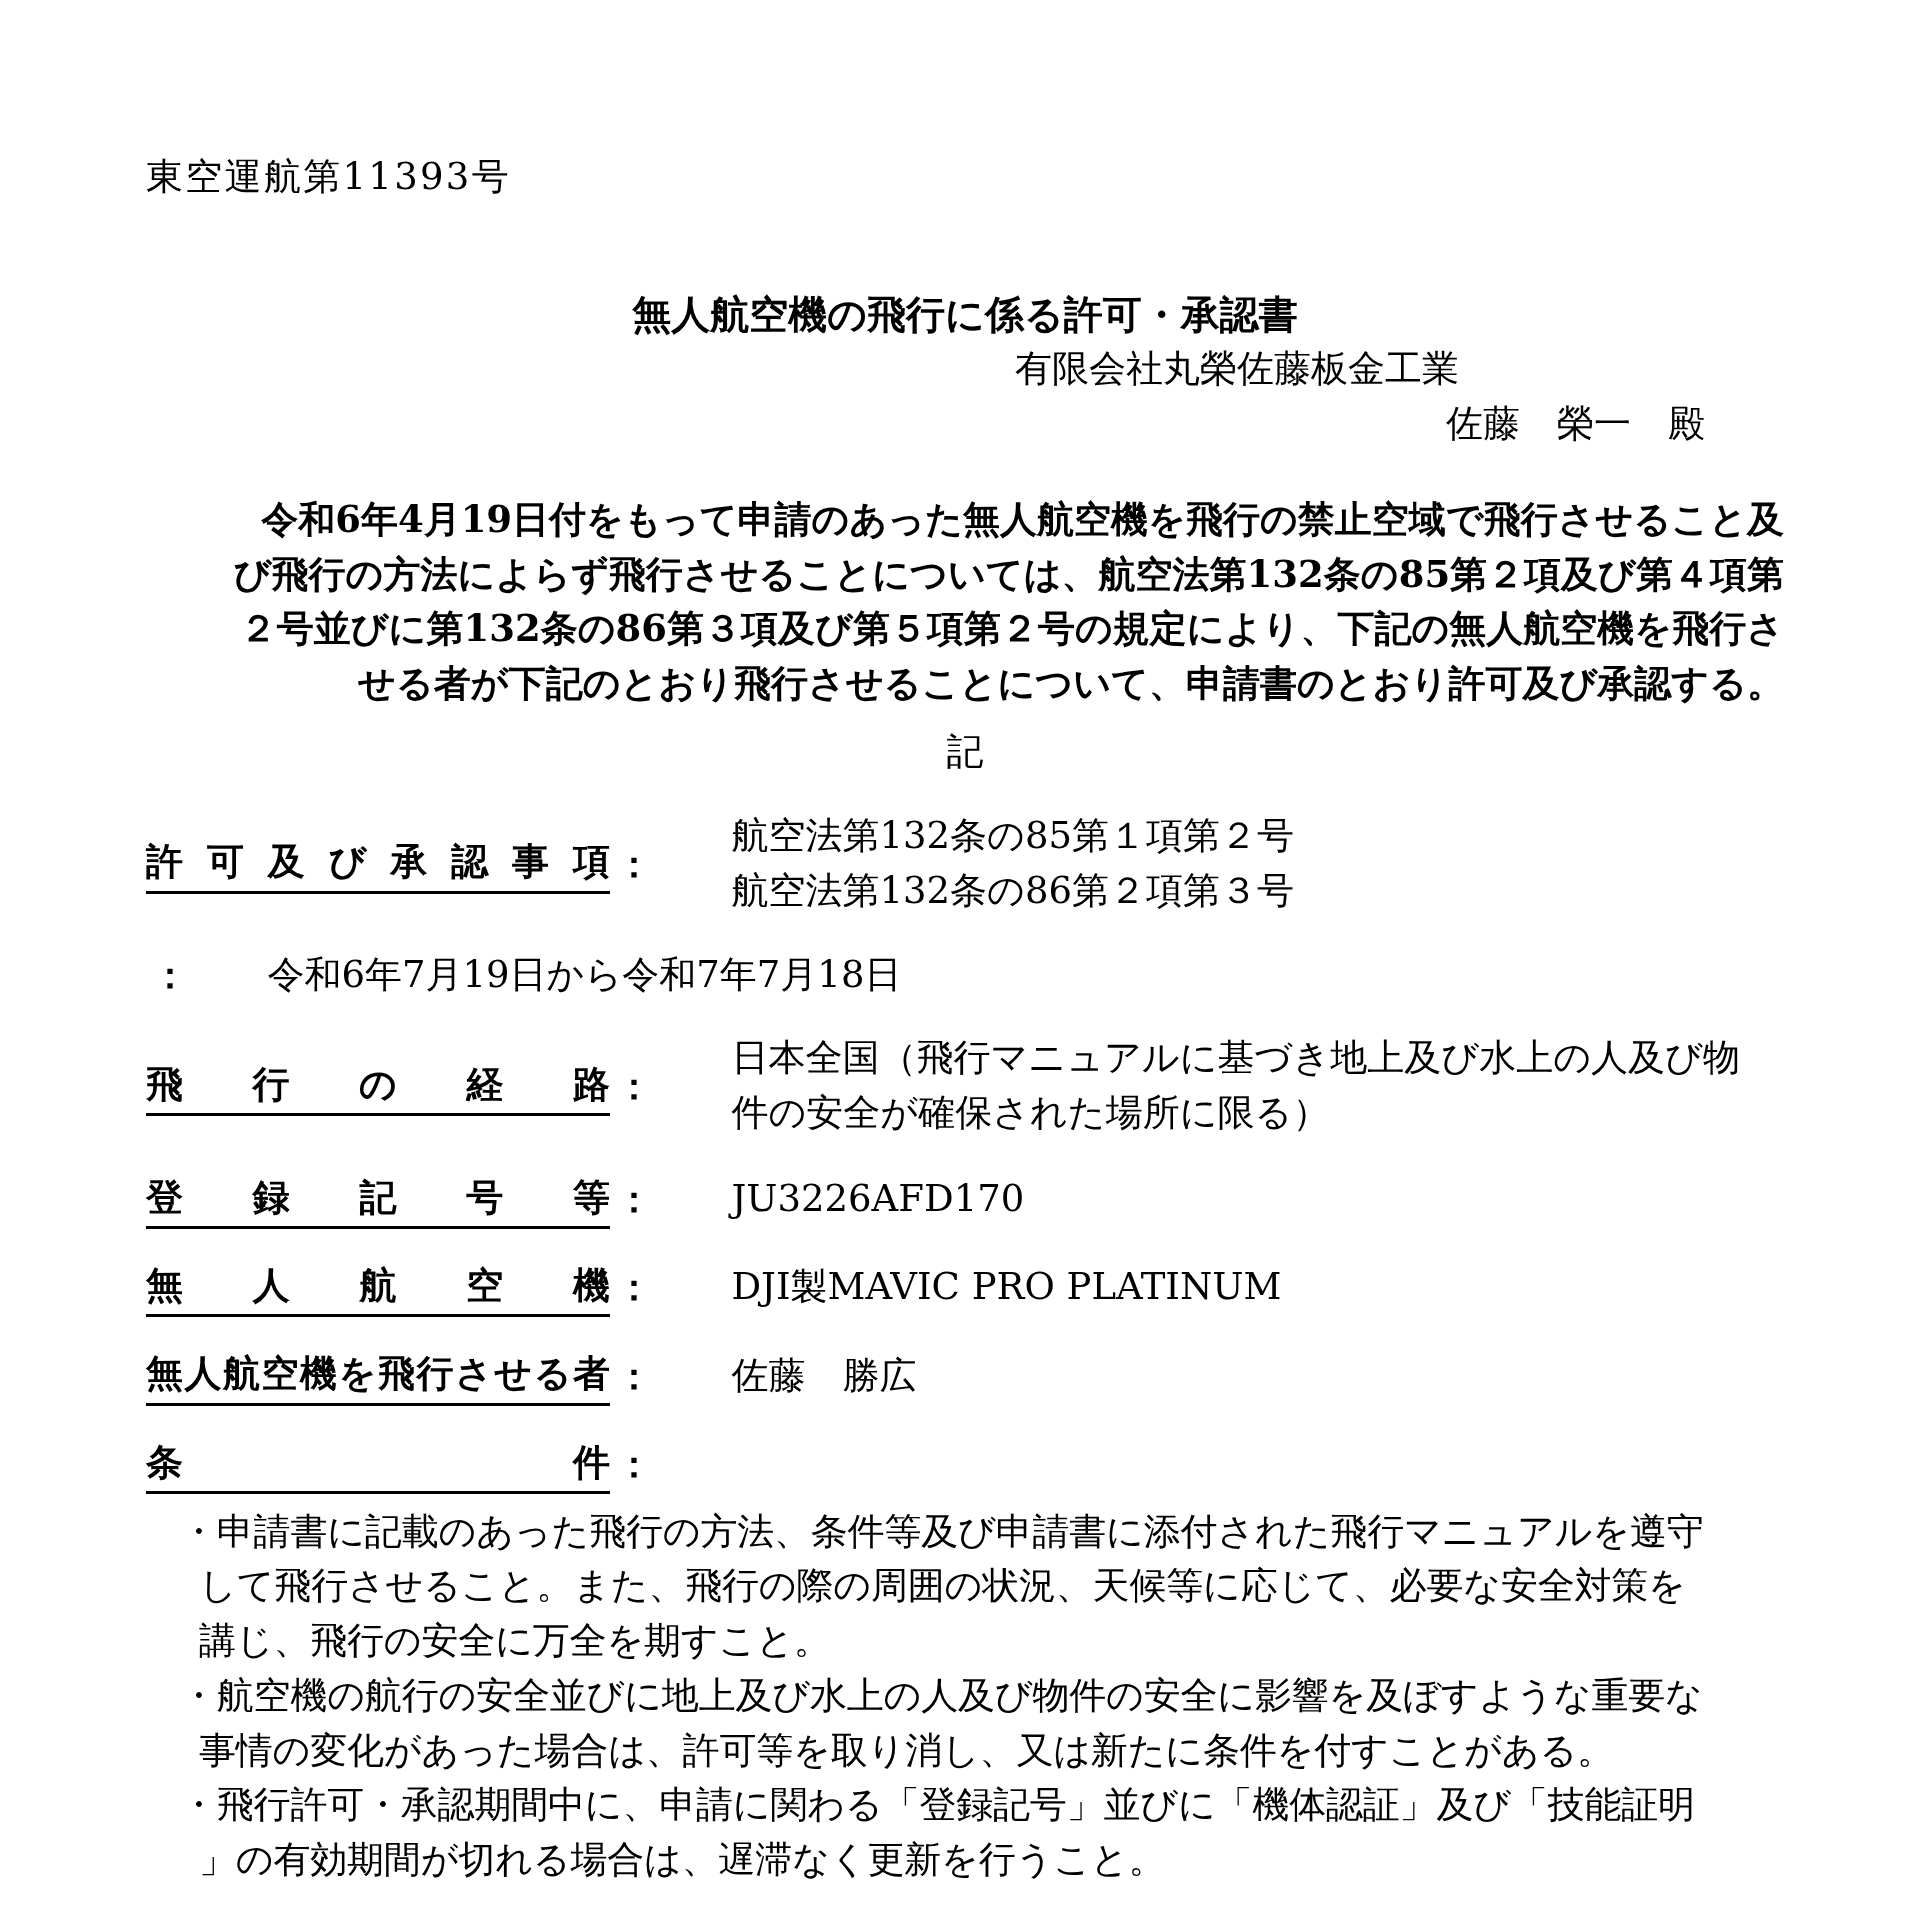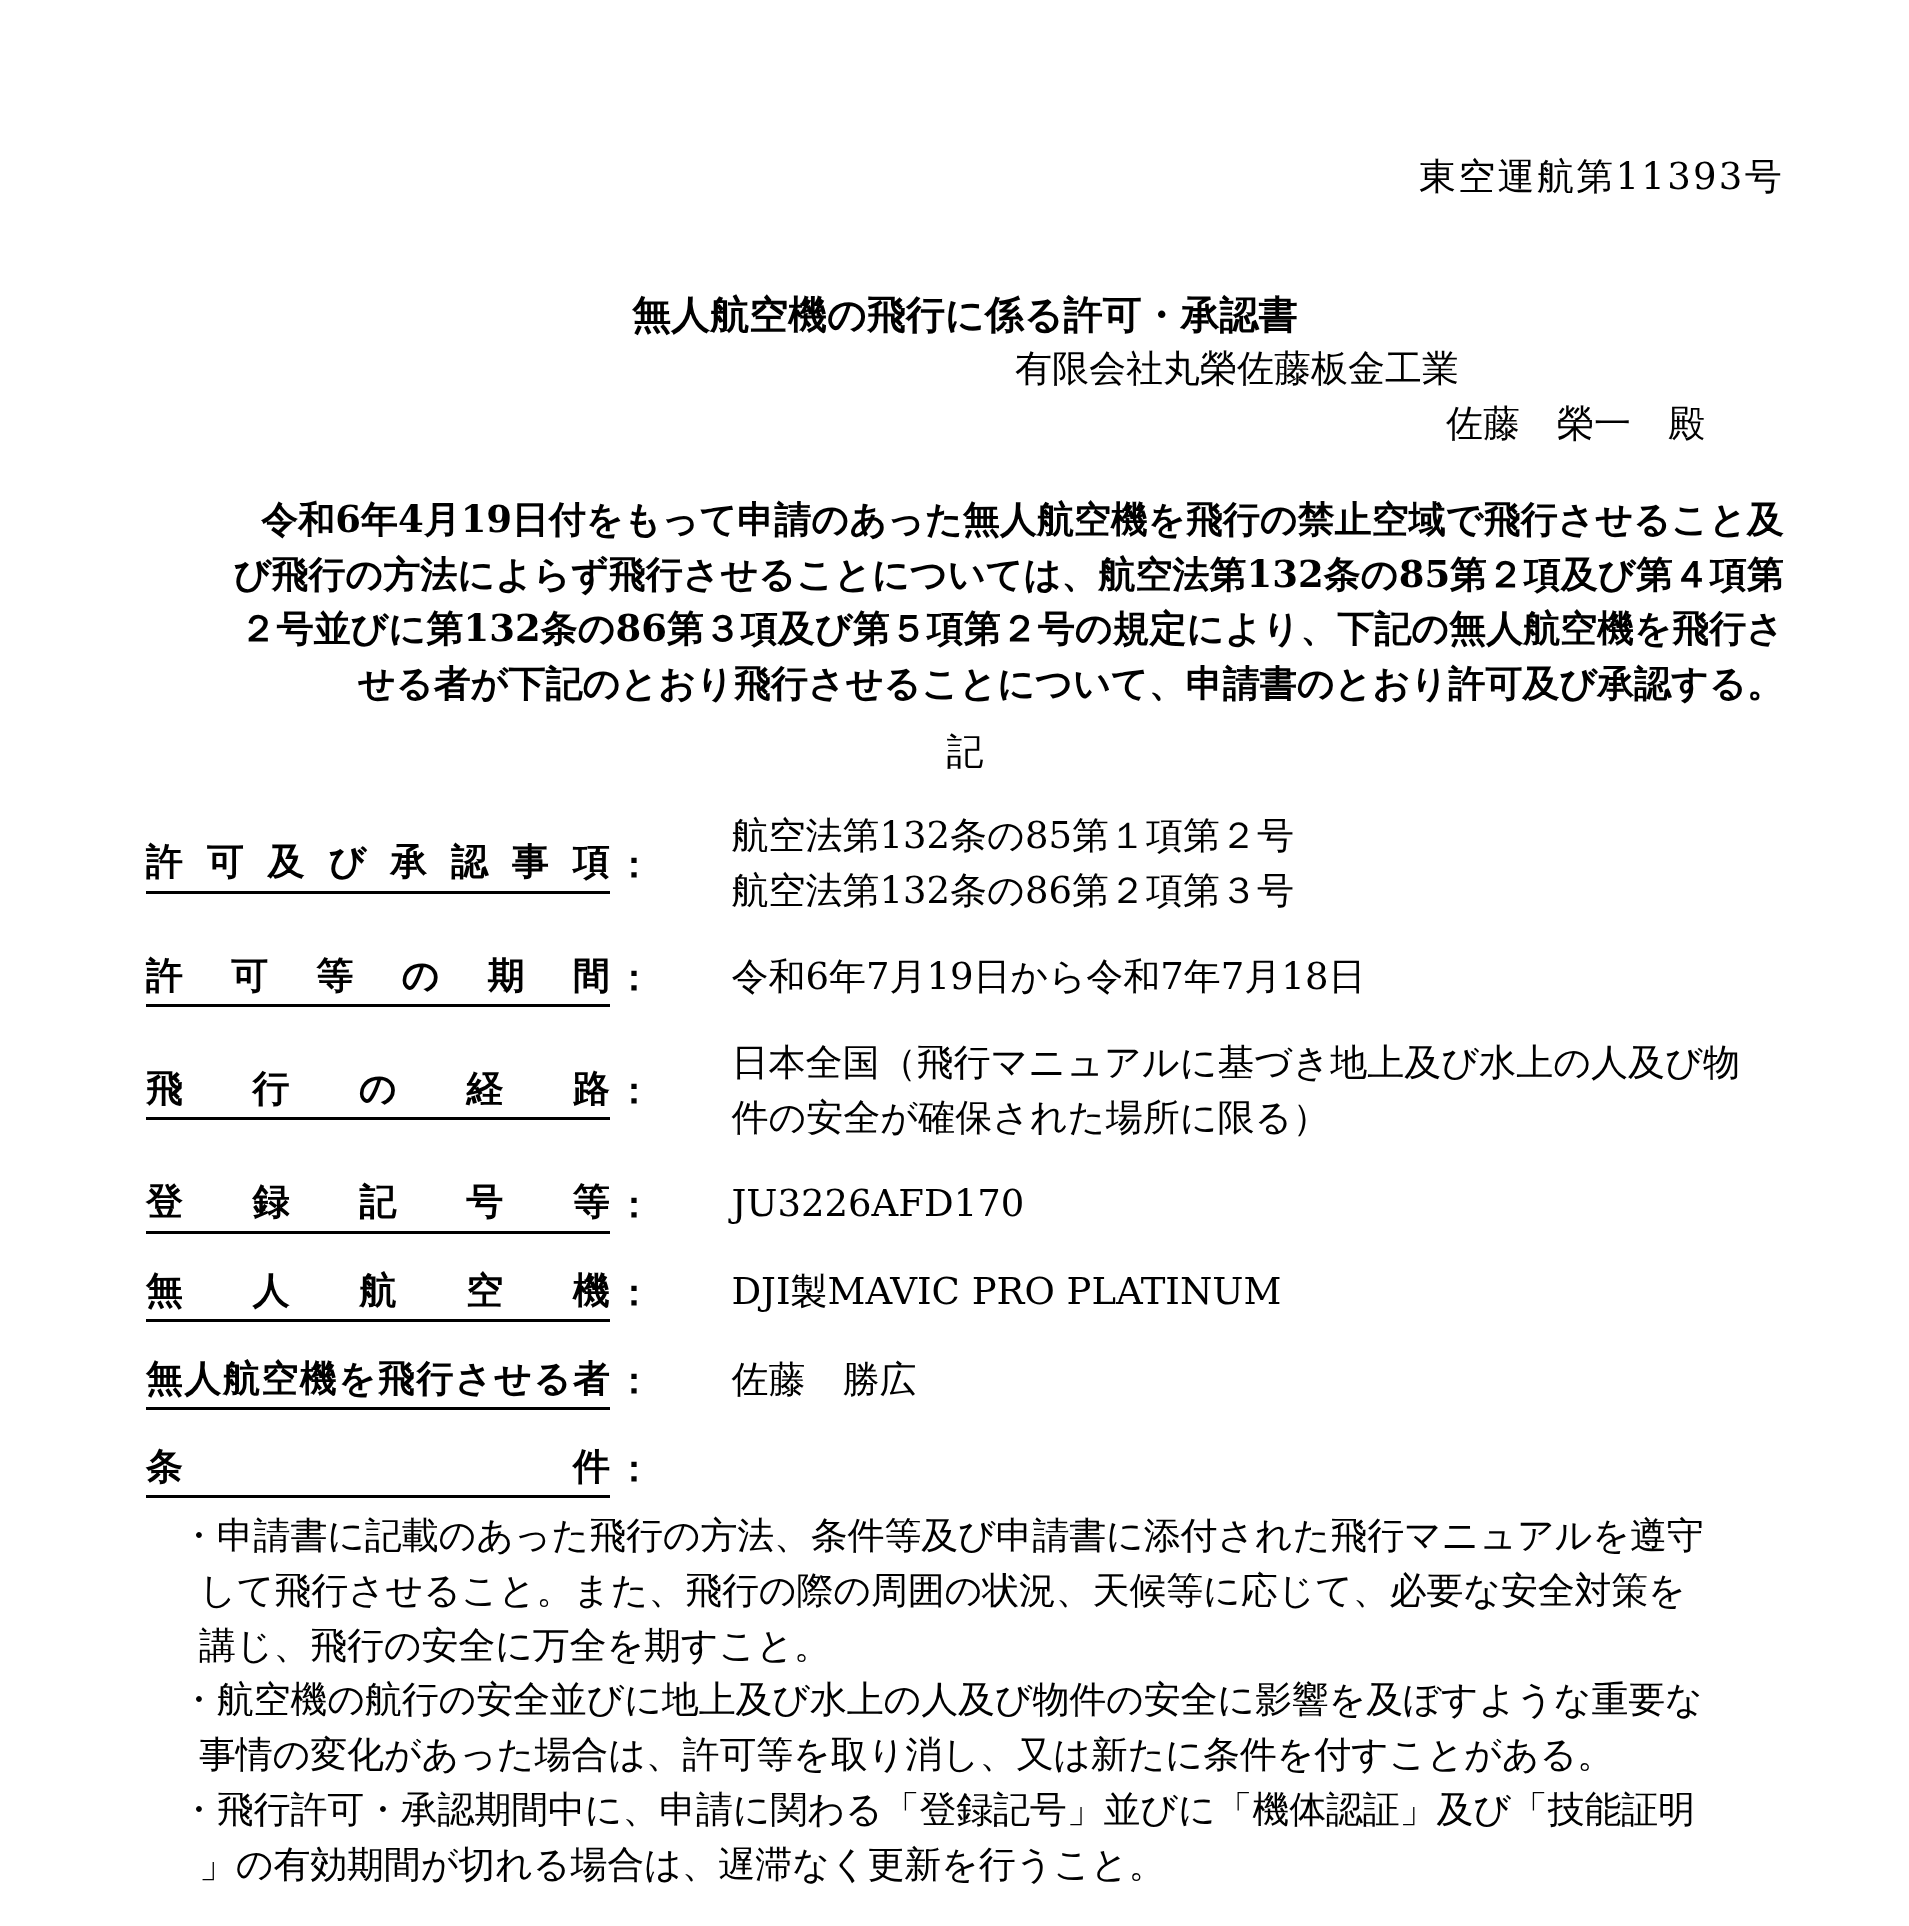--- a/index.html
+++ b/index.html
@@ -9,21 +9,20 @@
     box-sizing: border-box;
     background: #ffffff;
     color: #000000;
     font-family: "DejaVu Serif", "Liberation Serif", serif;
     font-size: 37px;
     line-height: 1.48;
     padding: 150px 126px 0 146px;
     overflow: hidden;
   }
   .doc-number {
-    text-align: right;
     letter-spacing: 2.3px;
   }
   .doc-title {
     text-align: center;
     font-weight: bold;
     font-size: 39px;
     line-height: 1.45;
     margin-top: 81px;
   }
   .addressee { }
@@ -88,21 +87,20 @@
   <div class="item-row">
     <div class="item-label">許可及び承認事項</div>
     <div class="item-colon">：</div>
     <div class="item-value">
       <div>航空法第132条の85第１項第２号</div>
       <div>航空法第132条の86第２項第３号</div>
     </div>
   </div>
 
   <div class="item-row">
-    <div class="item-label">許可等の期間</div>
     <div class="item-colon">：</div>
     <div class="item-value">
       <div>令和6年7月19日から令和7年7月18日</div>
     </div>
   </div>
 
   <div class="item-row">
     <div class="item-label">飛行の経路</div>
     <div class="item-colon">：</div>
     <div class="item-value">

